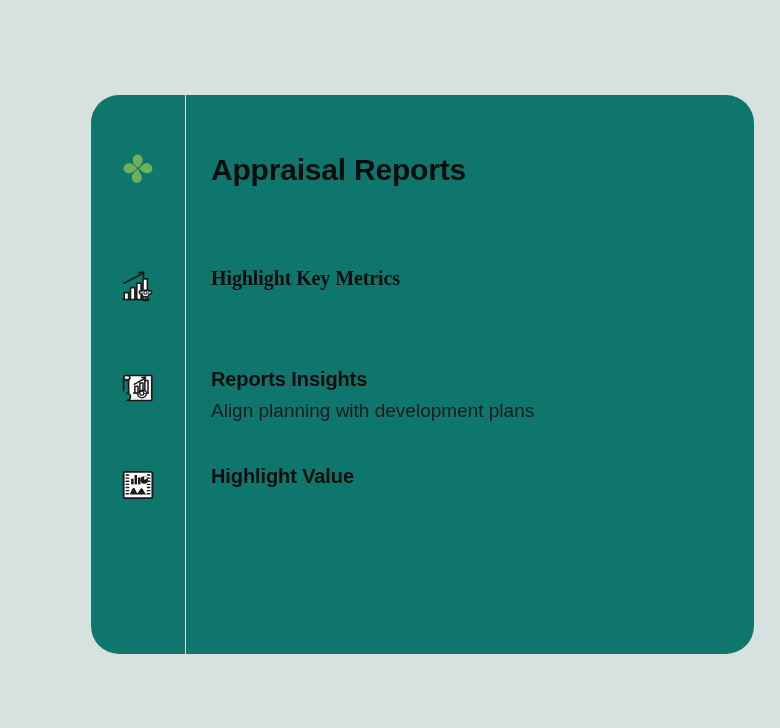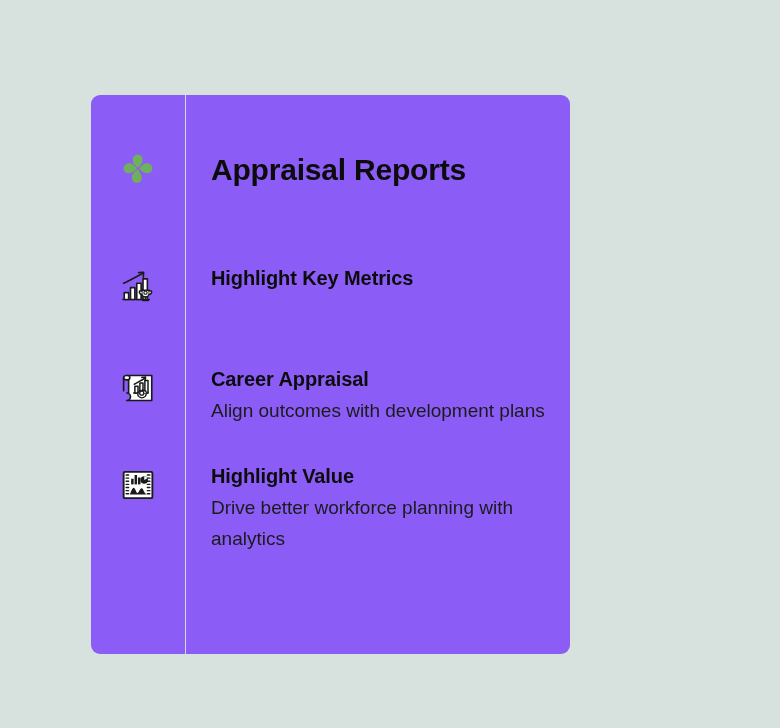--- a/index.html
+++ b/index.html
@@ -17,24 +17,24 @@
   .stage {
     position: relative;
     width: 780px;
     height: 728px;
   }
 
   .card {
     position: absolute;
     left: 91px;
     top: 95px;
-    width: 479px;
+    width: 663px;
     height: 559px;
-    background: #8b5cf6;
-    border-radius: 9px;
+    background: #0f766e;
+    border-radius: 28px;
     overflow: hidden;
     display: flex;
     flex-direction: row;
   }
 
   .icon-rail {
     width: 94px;
     flex: 0 0 94px;
     position: relative;
   }
@@ -92,21 +92,21 @@
   .feature-desc {
     font-size: 19px;
     font-weight: 400;
     color: #1b1b1b;
     line-height: 31px;
     margin: 0;
     max-width: 420px;
   }
 
   .f1-icon { top: 170px; }
-  .f1-text { top: 170px; }
+  .f1-text { top: 170px; font-family: Liberation Serif, serif; }
   .f2-icon { top: 271px; }
   .f2-text { top: 271px; }
   .f3-icon { top: 368px; }
   .f3-text { top: 368px; }
 
   .icon-svg {
     display: block;
   }
 </style>
 </head>
@@ -213,24 +213,23 @@
 
       <div class="text-block header-text">
         <h1 class="page-title">Appraisal Reports</h1>
       </div>
 
       <div class="text-block f1-text">
         <div class="feature-title">Highlight Key Metrics</div>
       </div>
 
       <div class="text-block f2-text">
-        <div class="feature-title">Career Appraisal</div>
-        <div class="feature-desc">Align outcomes with development plans</div>
+        <div class="feature-title">Reports Insights</div>
+        <div class="feature-desc">Align planning with development plans</div>
       </div>
 
       <div class="text-block f3-text">
         <div class="feature-title">Highlight Value</div>
-        <div class="feature-desc">Drive better workforce planning with analytics</div>
       </div>
 
     </div>
   </div>
 </div>
 
 </body></html>

